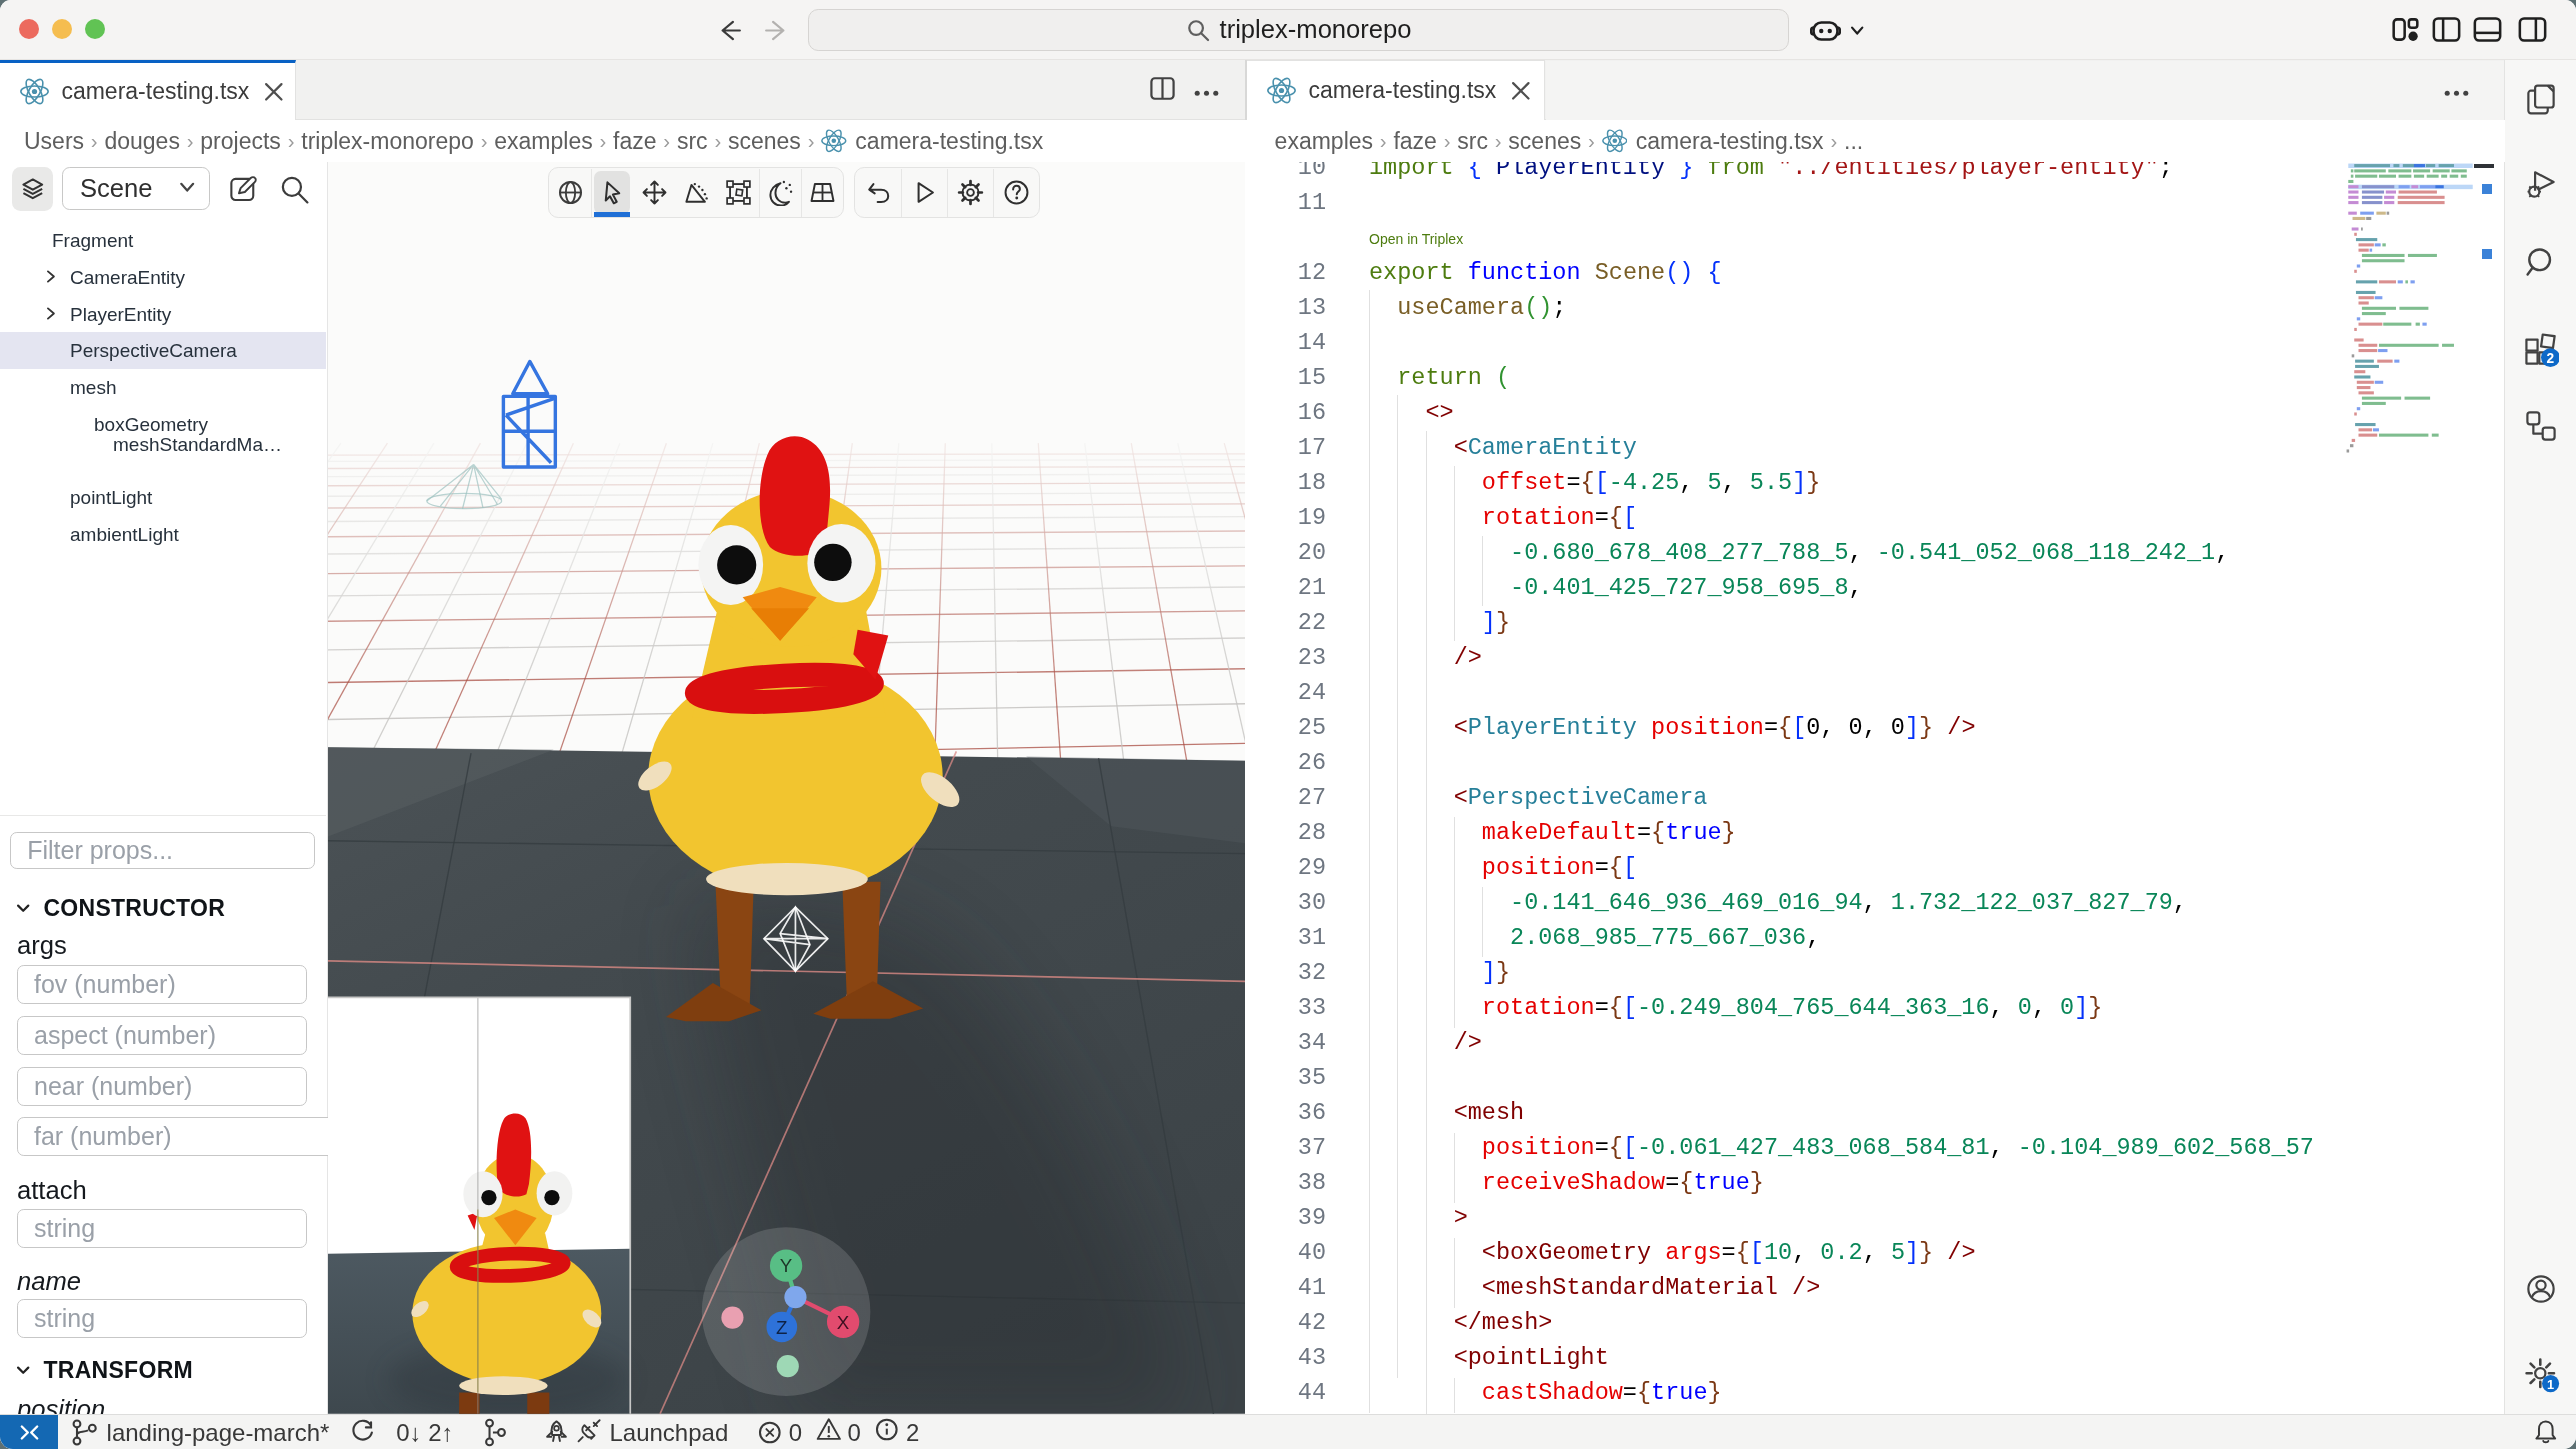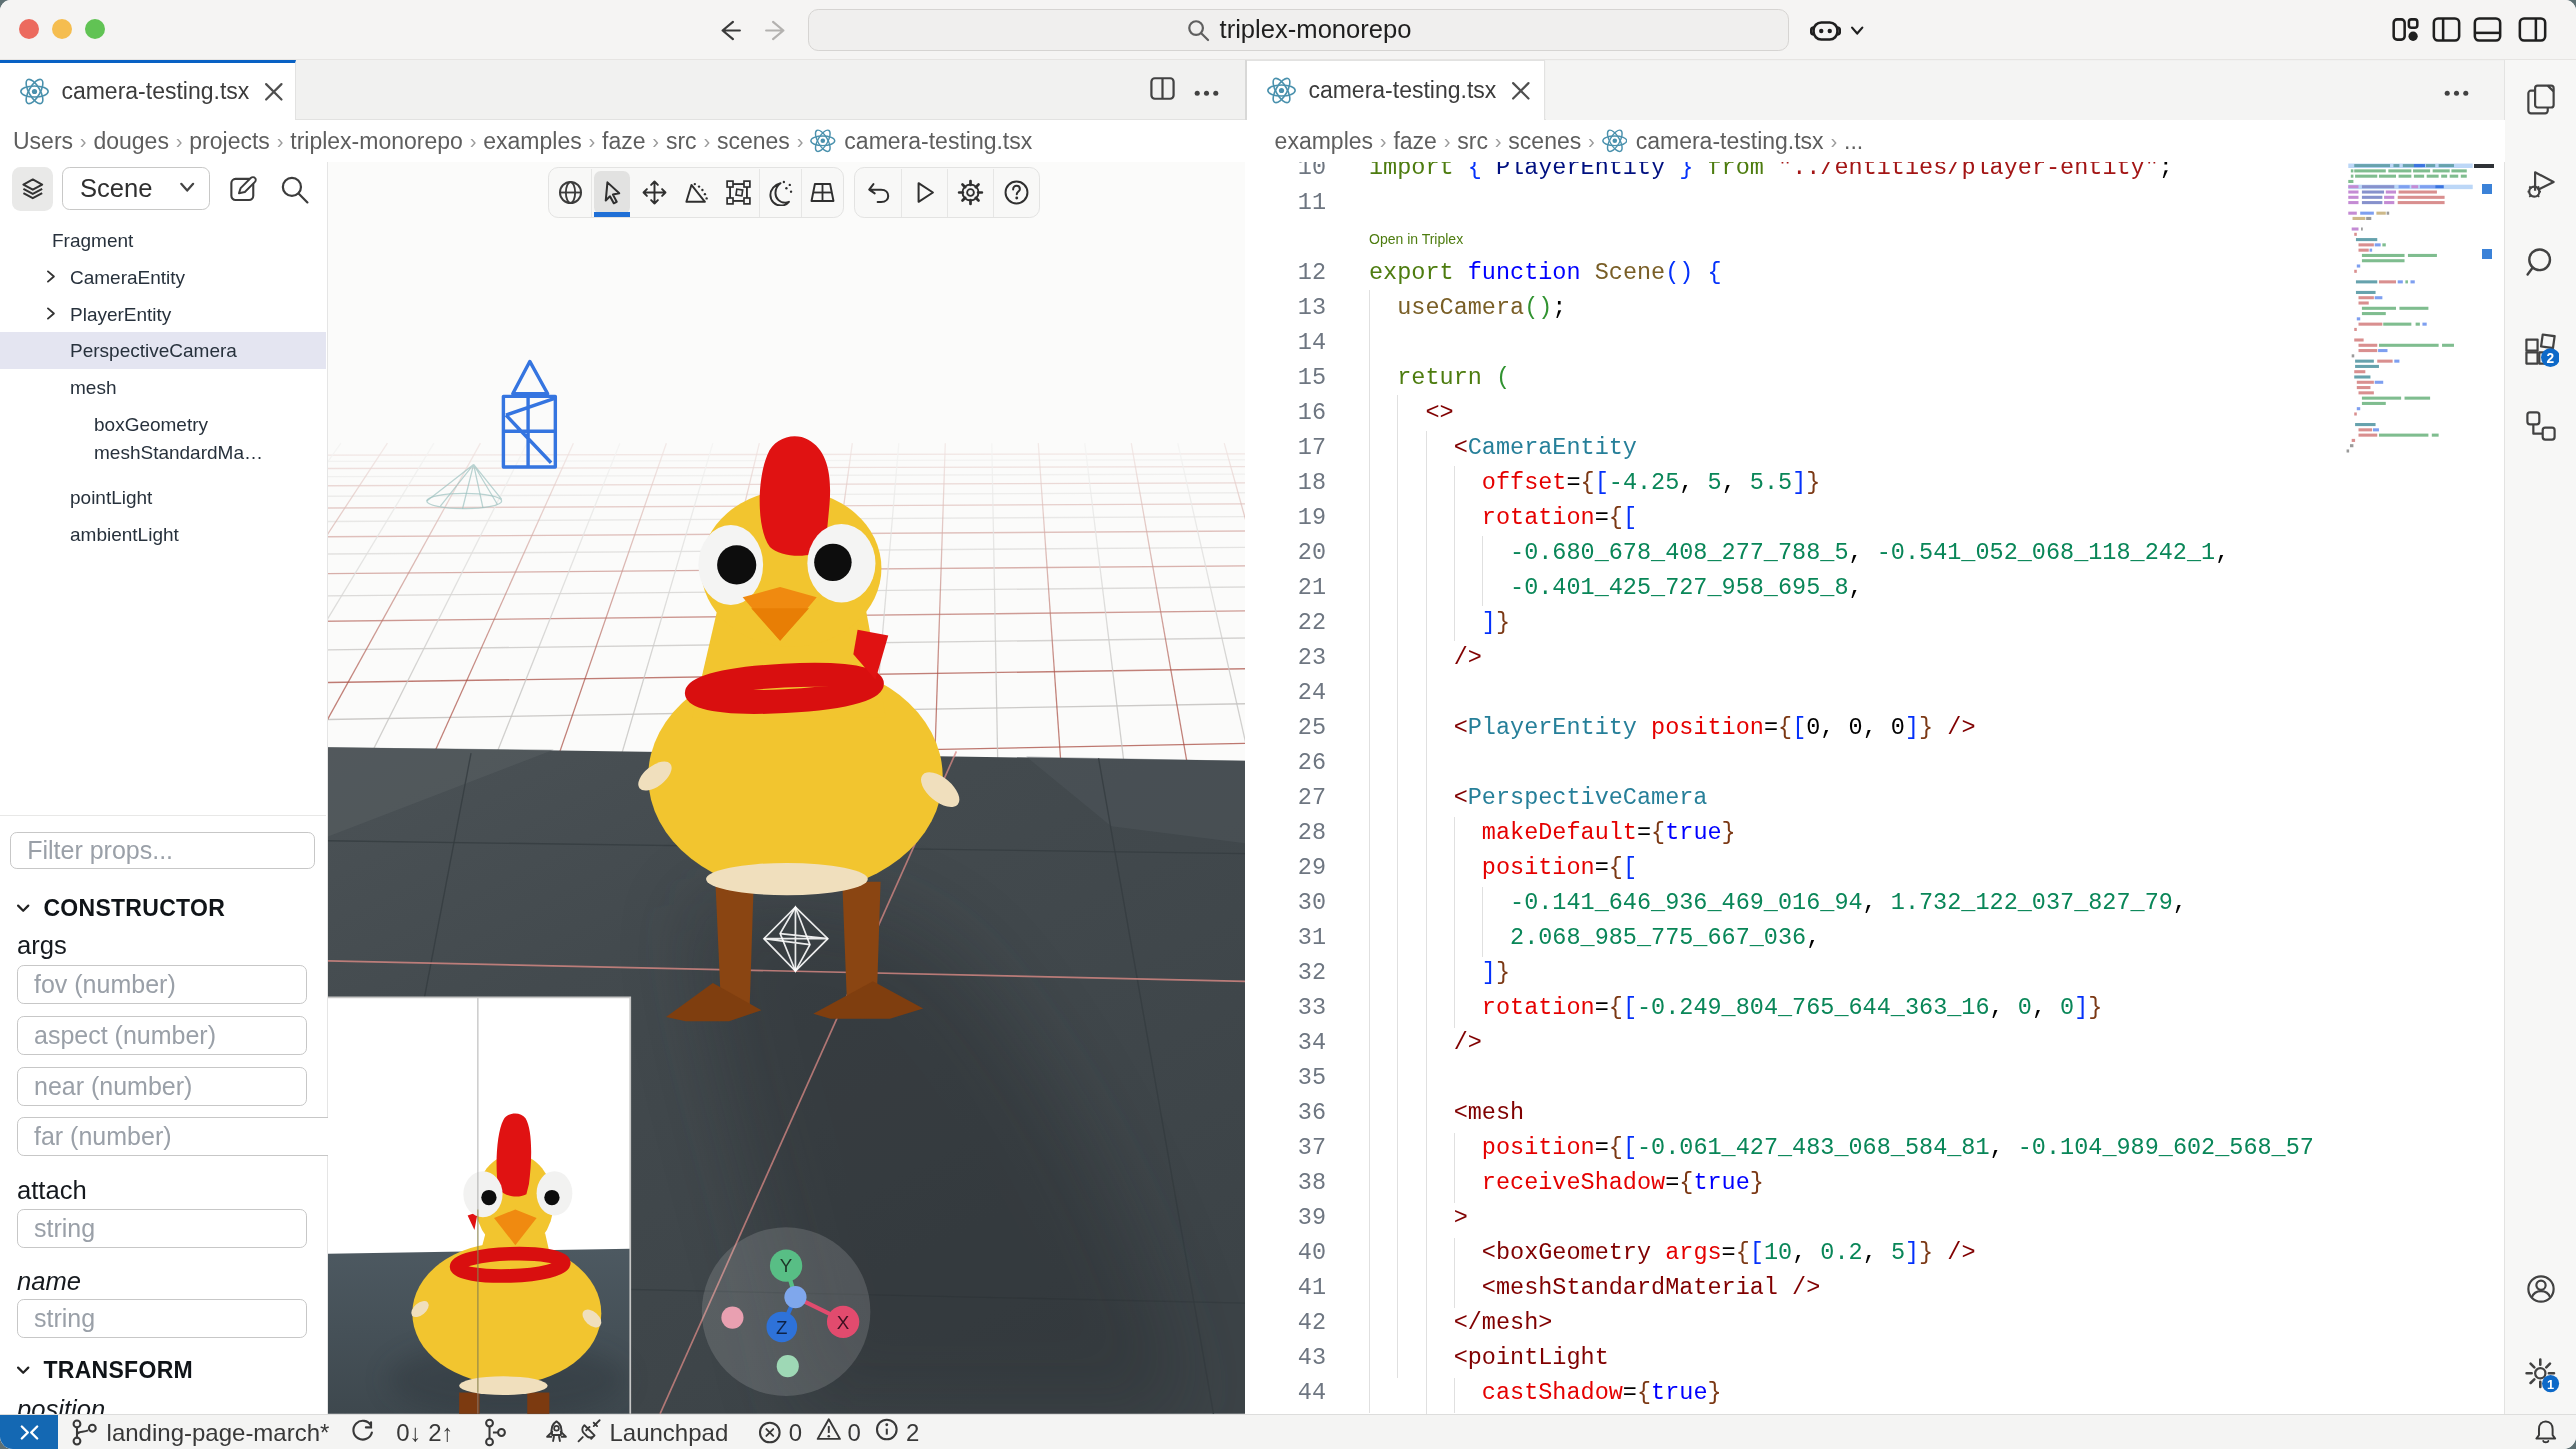--- a/index.html
+++ b/index.html
@@ -131,21 +131,21 @@
           </svg>
         </span>
 </div>
 <div class="abs" style="left:1546px;top:0.9px;width:958px;height:59px;background:#f4f4f3;"></div>
 <div class="abs" style="left:2443px;top:25px;"><svg width="27" height="8.5" viewBox="0 0 32 10" style="">
           <circle cx="5" cy="5" r="3" fill="#424242"></circle>
           <circle cx="16" cy="5" r="3" fill="#424242"></circle>
           <circle cx="27" cy="5" r="3" fill="#424242"></circle>
         </svg></div>
 </div>
-<div class="crumbs" style="left:0;width:1245px;padding-left:13px;">
+<div class="crumbs" style="left:0;width:1245px;padding-left:24px;">
       <span>Users</span>
       <span class="sep">›</span>
       <span>douges</span>
       <span class="sep">›</span>
       <span>projects</span>
       <span class="sep">›</span>
       <span>triplex-monorepo</span>
       <span class="sep">›</span>
       <span>examples</span>
       <span class="sep">›</span>
@@ -225,21 +225,21 @@
       </div>
 <div class="treerow selrow" style="top:170px;">
         <span style="margin-left:70px;">PerspectiveCamera</span>
       </div>
 <div class="treerow" style="top:207px;">
         <span style="margin-left:70px;">mesh</span>
       </div>
 <div class="treerow" style="top:244px;">
         <span style="margin-left:94px;">boxGeometry</span>
       </div>
-<div class="treerow" style="top:272px;">
+<div class="treerow" style="top:264px;padding-left:19px;">
         <span style="margin-left:94px;">meshStandardMa…</span>
       </div>
 <div class="treerow" style="top:317px;">
         <span style="margin-left:70px;">pointLight</span>
       </div>
 <div class="treerow" style="top:354px;">
         <span style="margin-left:70px;">ambientLight</span>
       </div>
 <div class="abs" style="left:0;top:653px;width:326px;height:0.9px;background:#e8e8e7;"></div>
 <div class="phinput" style="left:10.2px;top:670px;width:305px;height:37px;">Filter props...</div>

